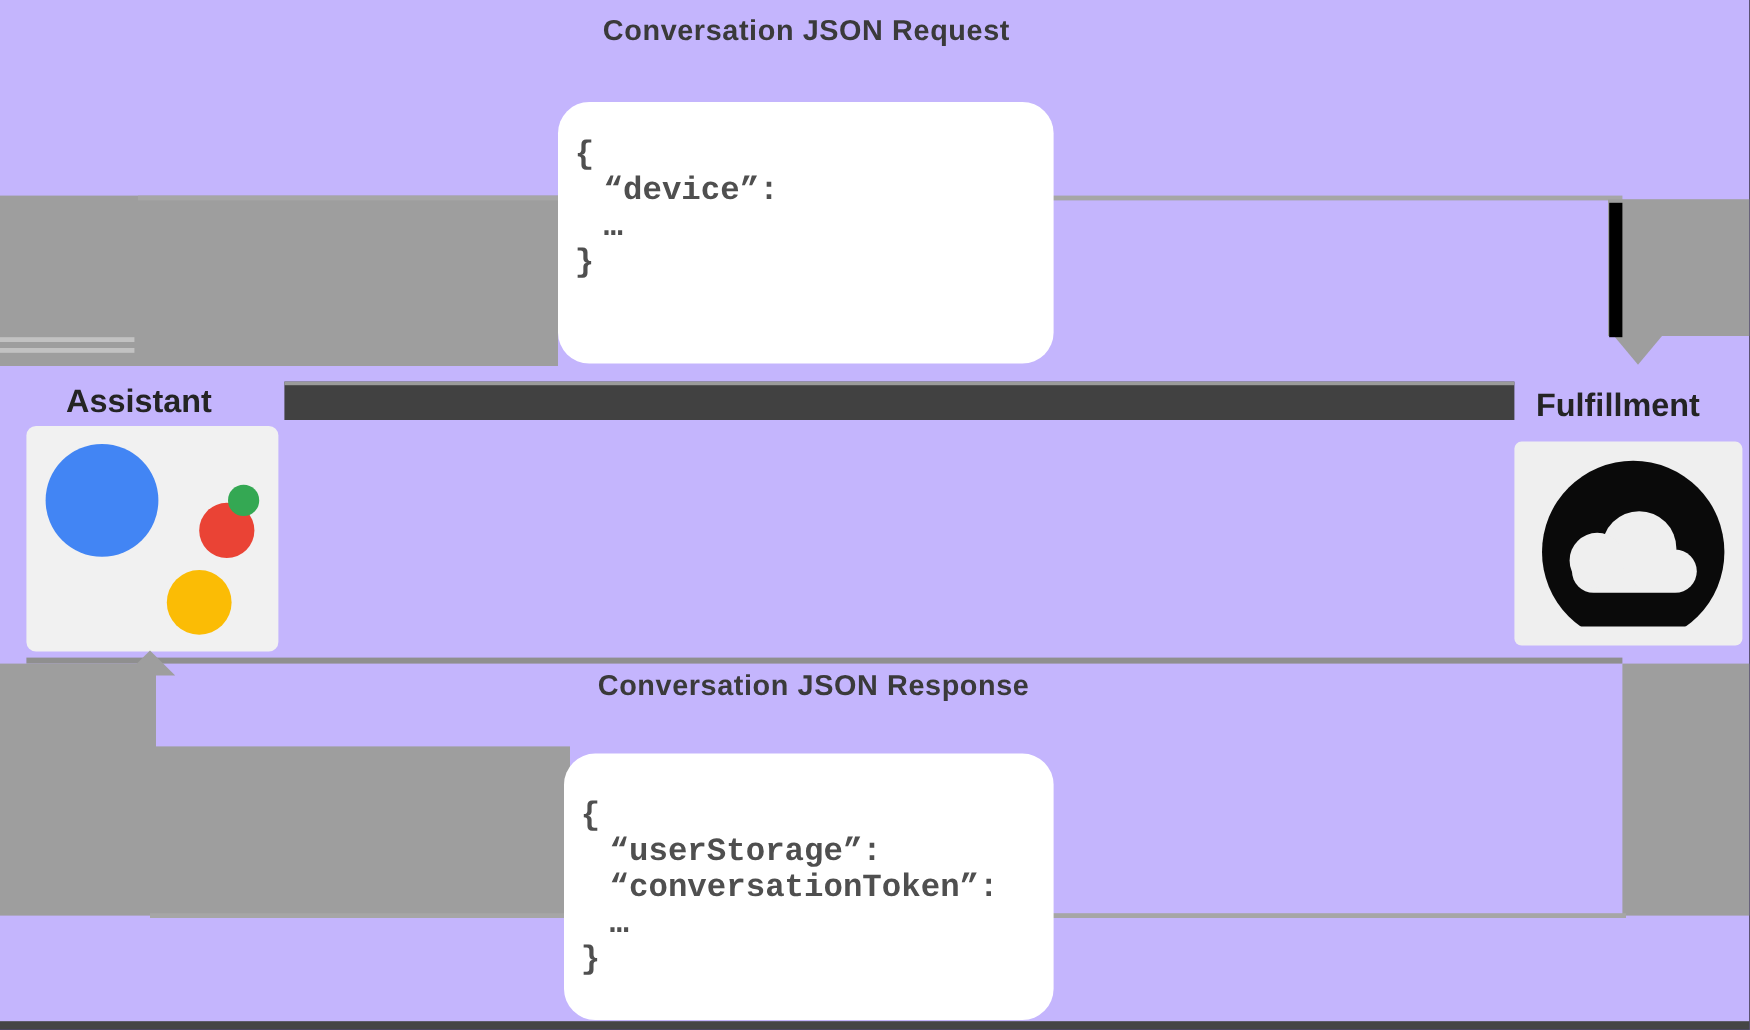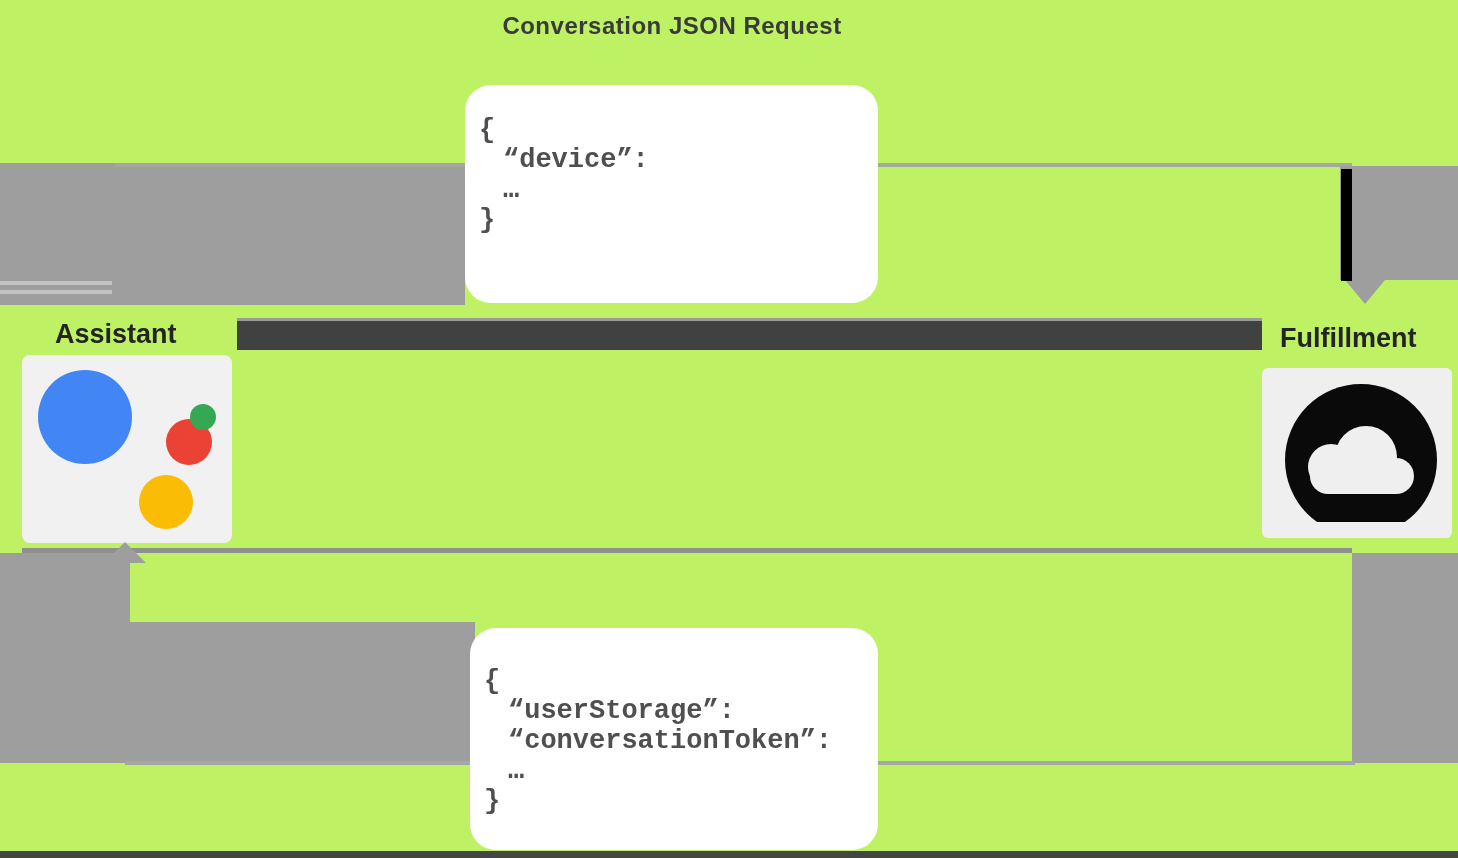--- a/index.html
+++ b/index.html
@@ -1,16 +1,16 @@
 <!DOCTYPE html>
 <html><head>
 <meta charset="utf-8">
 <style>
   html,body{margin:0;padding:0;background:#000;}
-  #canvas{position:relative;width:1458px;height:858px;background:#bef264;overflow:hidden;
+  #canvas{position:relative;width:1458px;height:858px;background:#c4b5fd;overflow:hidden;
           font-family:"Liberation Sans",sans-serif;}
   .abs{position:absolute;}
 
   
   .gray{background:#9e9e9e;}
   .thin-line{background:#a6a6a6;height:4px;}
   .stripe{background:#c2c2c2;height:4px;}
 
   
   .band{background:#414141;border-top:3px solid #9b9b9b;}
@@ -95,20 +95,21 @@
     </div>
   </div>
 
   <div class="abs" style="left:22px;top:548px;width:1330px;height:5px;background:#8f8f8f;"></div>
   <div class="abs arrow-up" style="left:104px;top:542px;"></div>
   <div class="abs gray" style="left:0;top:553px;width:130px;height:210px;"></div>
   <div class="abs gray" style="left:130px;top:622px;width:345px;height:141px;"></div>
   <div class="abs gray" style="left:1352px;top:553px;width:106px;height:210px;"></div>
   <div class="abs thin-line" style="left:125px;top:761px;width:1230px;"></div>
 
+  <div class="abs flow-label" style="left:368px;top:558px;">Conversation JSON Response</div>
 
   <div class="abs code-box" style="left:470px;top:628px;width:408px;height:222px;padding-top:38px;">
     <div class="code-line brace">{</div>
     <div class="code-line">“userStorage”:</div>
     <div class="code-line">“conversationToken”:</div>
     <div class="code-line ellipsis">…</div>
     <div class="code-line brace">}</div>
   </div>
 
   <div class="abs band-bottom" style="left:0;top:851px;width:1458px;height:7px;"></div>

